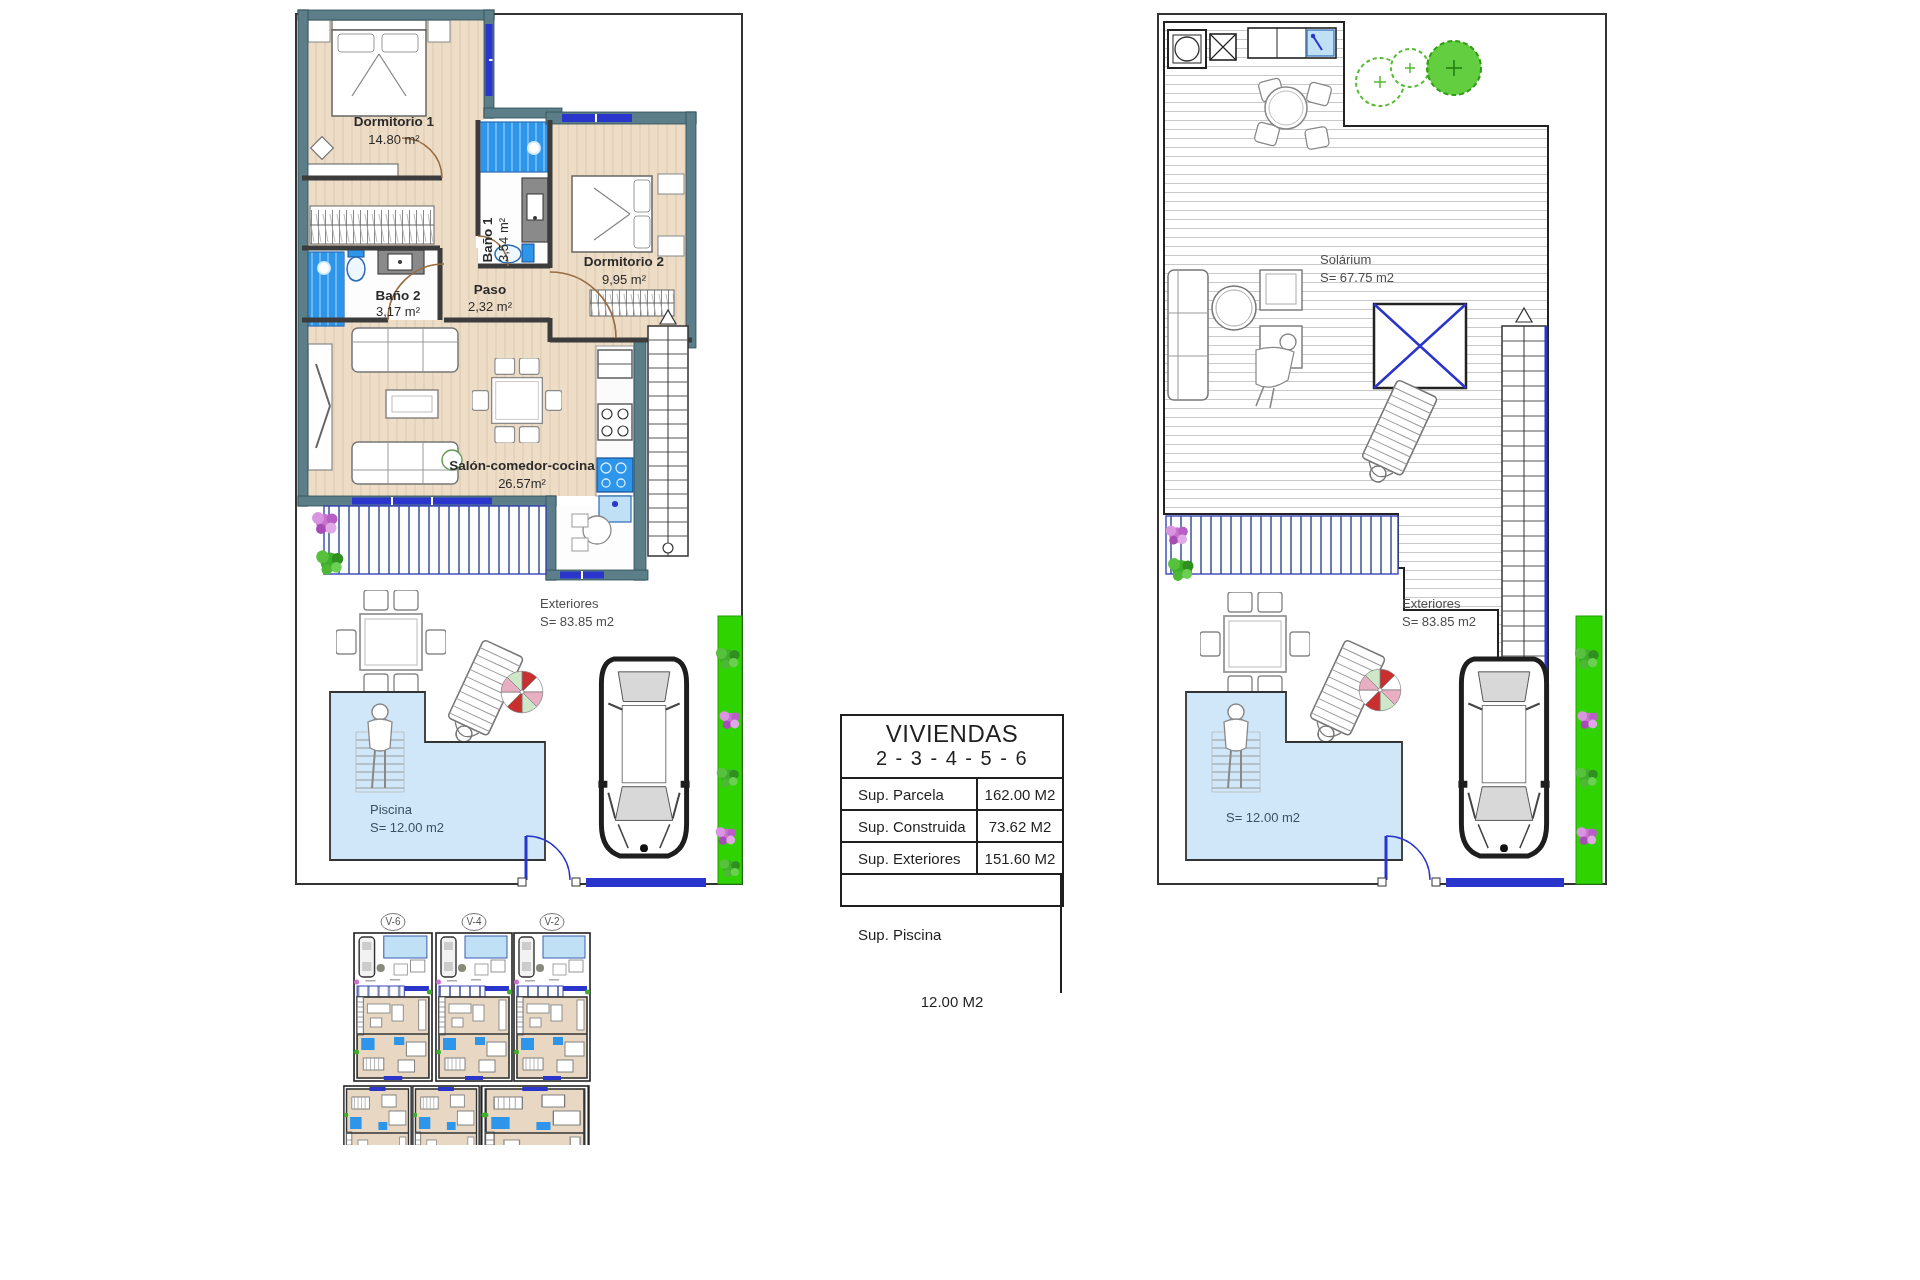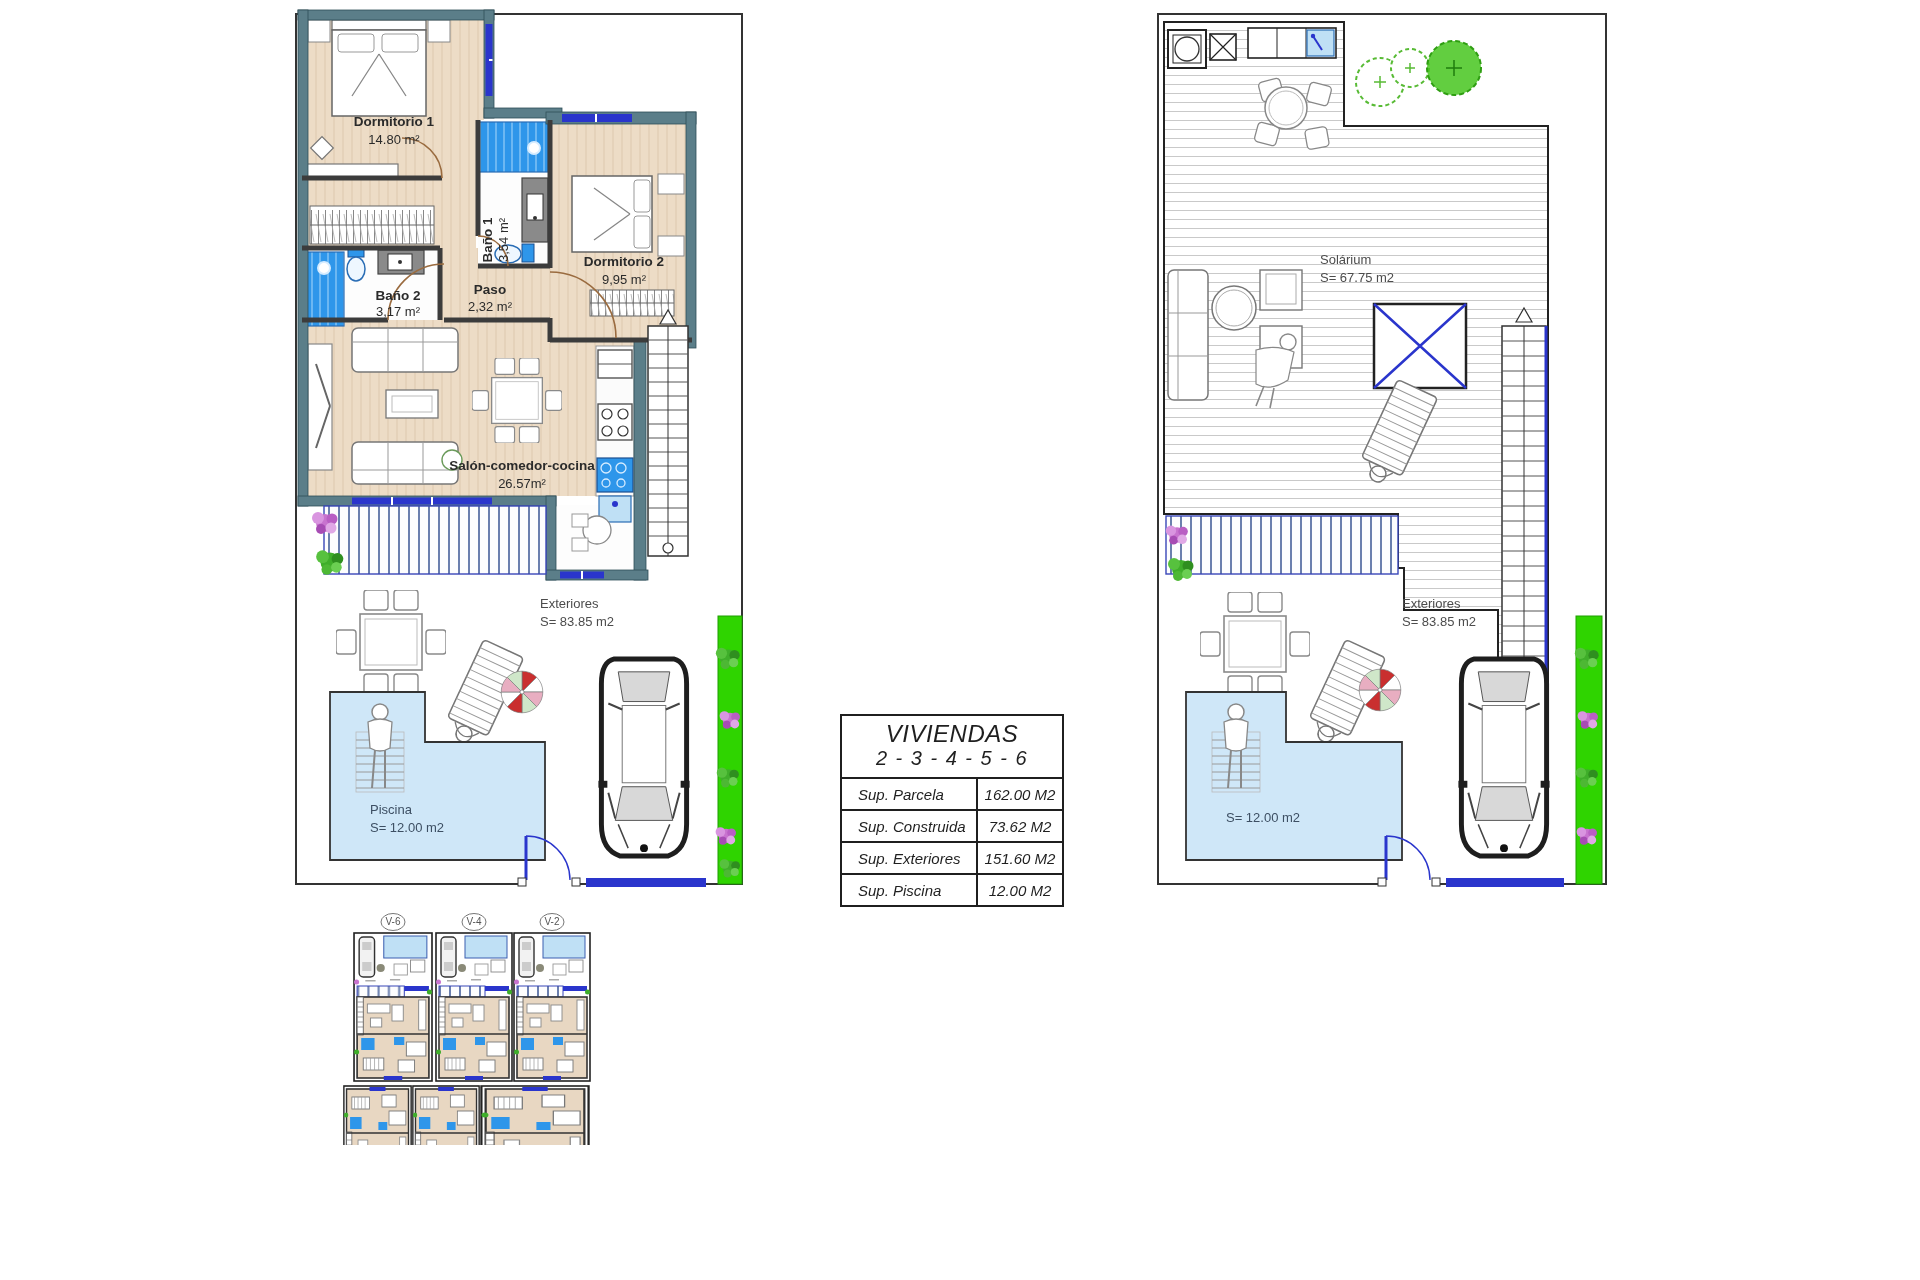--- a/index.html
+++ b/index.html
@@ -7,26 +7,26 @@
           font-family:"Liberation Sans",sans-serif;}
   .plan{position:absolute;}
   svg text{font-family:"Liberation Sans",sans-serif;}
   .room-name{font-size:13.5px;font-weight:700;fill:#2b2b2b;}
   .room-area{font-size:13px;fill:#2b2b2b;}
   .ext-label{font-size:13px;fill:#4c4c4c;}
   .pool-label{font-size:13px;fill:#3d4f63;}
   .unit-label{font-size:10px;fill:#555;}
   
   #vtable{position:absolute;left:840px;top:714px;width:220px;border:2px solid #1f1f1f;
-          background:#fff;color:#1f1f1f;text-align:center;font-style:italic;}
+          background:#fff;color:#1f1f1f;text-align:center;}
   .vt-head{border-bottom:2px solid #1f1f1f;padding:5px 0 7px;}
   .vt-title{font-size:24px;letter-spacing:.5px;line-height:1.1;}
   .vt-sub{font-size:20px;letter-spacing:1.5px;line-height:1.15;}
   .vt-row{display:flex;border-bottom:2px solid #1f1f1f;height:30px;align-items:stretch;}
-  .vt-row:last-child{border-bottom:none;}
+  .vt-row:last-child{border-bottom:none;flex-direction:column;}
   .vt-label{flex:0 0 118px;text-align:left;padding-left:16px;font-size:15px;
             border-right:2px solid #1f1f1f;display:flex;align-items:center;}
   .vt-value{flex:1;font-size:15px;display:flex;align-items:center;justify-content:center;}
 </style>
 </head>
 <body>
 
 <div id="canvas">
 
 <svg width="0" height="0" style="position:absolute" aria-hidden="true">

